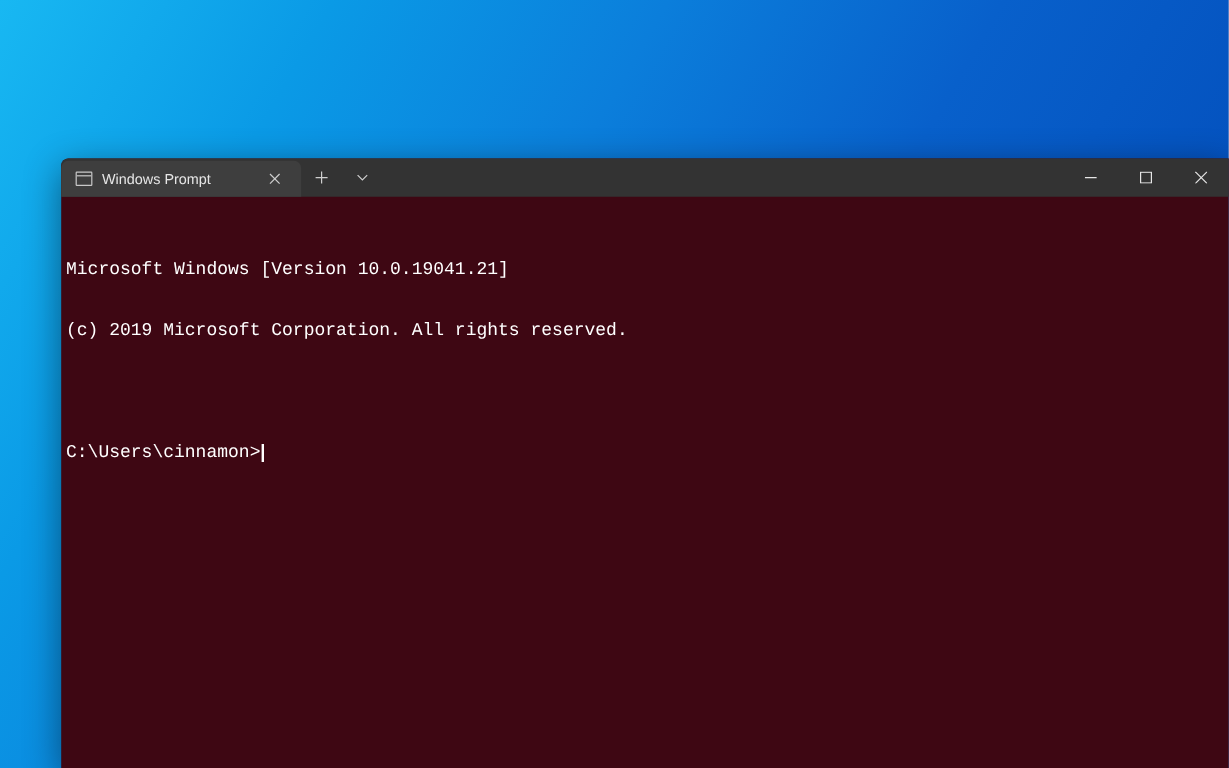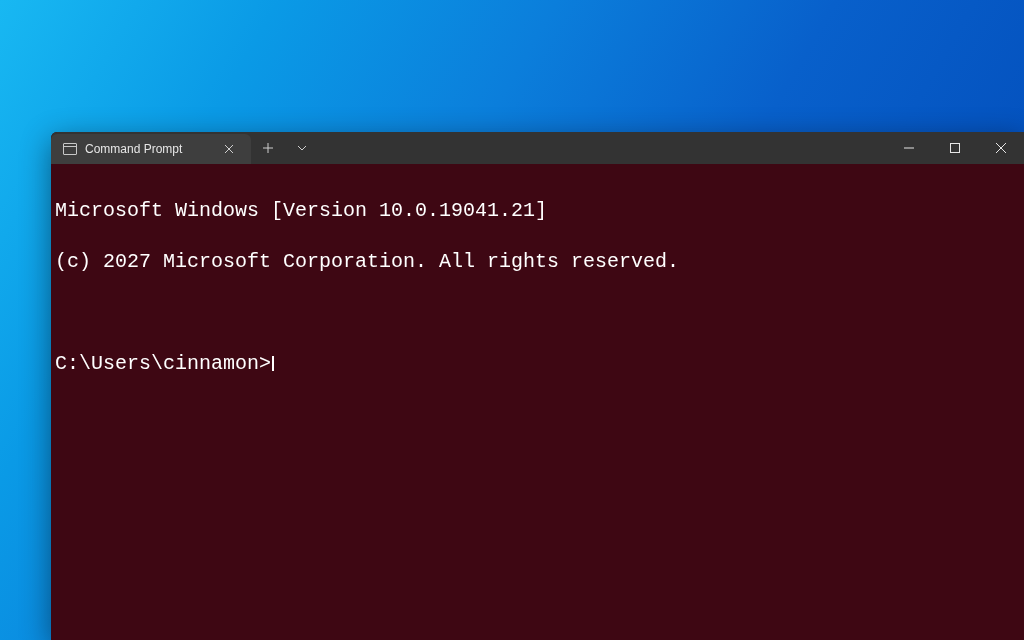--- a/index.html
+++ b/index.html
@@ -92,23 +92,23 @@
     width: 46px;
     display: flex;
     align-items: center;
     justify-content: center;
     color: #e6e6e6;
     cursor: pointer;
   }
 
   .terminal {
     flex: 1;
-    padding: 4px 4px;
+    padding: 18px 4px;
     font-family: Consolas, "Courier New", monospace;
-    font-size: 20px;
+    font-size: 15px;
     line-height: 17px;
     color: #ffffff;
     white-space: pre;
     position: relative;
   }
   .terminal .line { white-space: pre; }
   .prompt-line {
     display: flex;
     align-items: center;
     text-align: right;
@@ -126,21 +126,21 @@
 <body>
 
 <div class="desktop">
 
   <div class="window">
 
     <div class="titlebar">
 
       <div class="tab">
         <span class="tab-icon"></span>
-        <span class="tab-title">Command Prompt</span>
+        <span class="tab-title">Windows Prompt</span>
         <span class="tab-close">
           <svg width="10" height="10" viewBox="0 0 10 10">
             <line x1="1" y1="1" x2="9" y2="9" stroke="#cfcfcf" stroke-width="1"></line>
             <line x1="9" y1="1" x2="1" y2="9" stroke="#cfcfcf" stroke-width="1"></line>
           </svg>
         </span>
       </div>
 
       <div class="tabbar-btn">
         <svg width="12" height="12" viewBox="0 0 12 12">
@@ -173,21 +173,21 @@
             <line x1="0" y1="0" x2="10" y2="10" stroke="#e6e6e6" stroke-width="1"></line>
             <line x1="10" y1="0" x2="0" y2="10" stroke="#e6e6e6" stroke-width="1"></line>
           </svg>
         </div>
       </div>
 
     </div>
 
     <div class="terminal">
       <div class="line">Microsoft Windows [Version 10.0.19041.21]</div>
-      <div class="line">(c) 2027 Microsoft Corporation. All rights reserved.</div>
+      <div class="line">(c) 2019 Microsoft Corporation. All rights reserved.</div>
       <div class="line">&nbsp;</div>
       <div class="prompt-line">
         <span>C:\Users\cinnamon&gt;</span><span class="cursor"></span>
       </div>
     </div>
 
   </div>
 
 </div>
 

